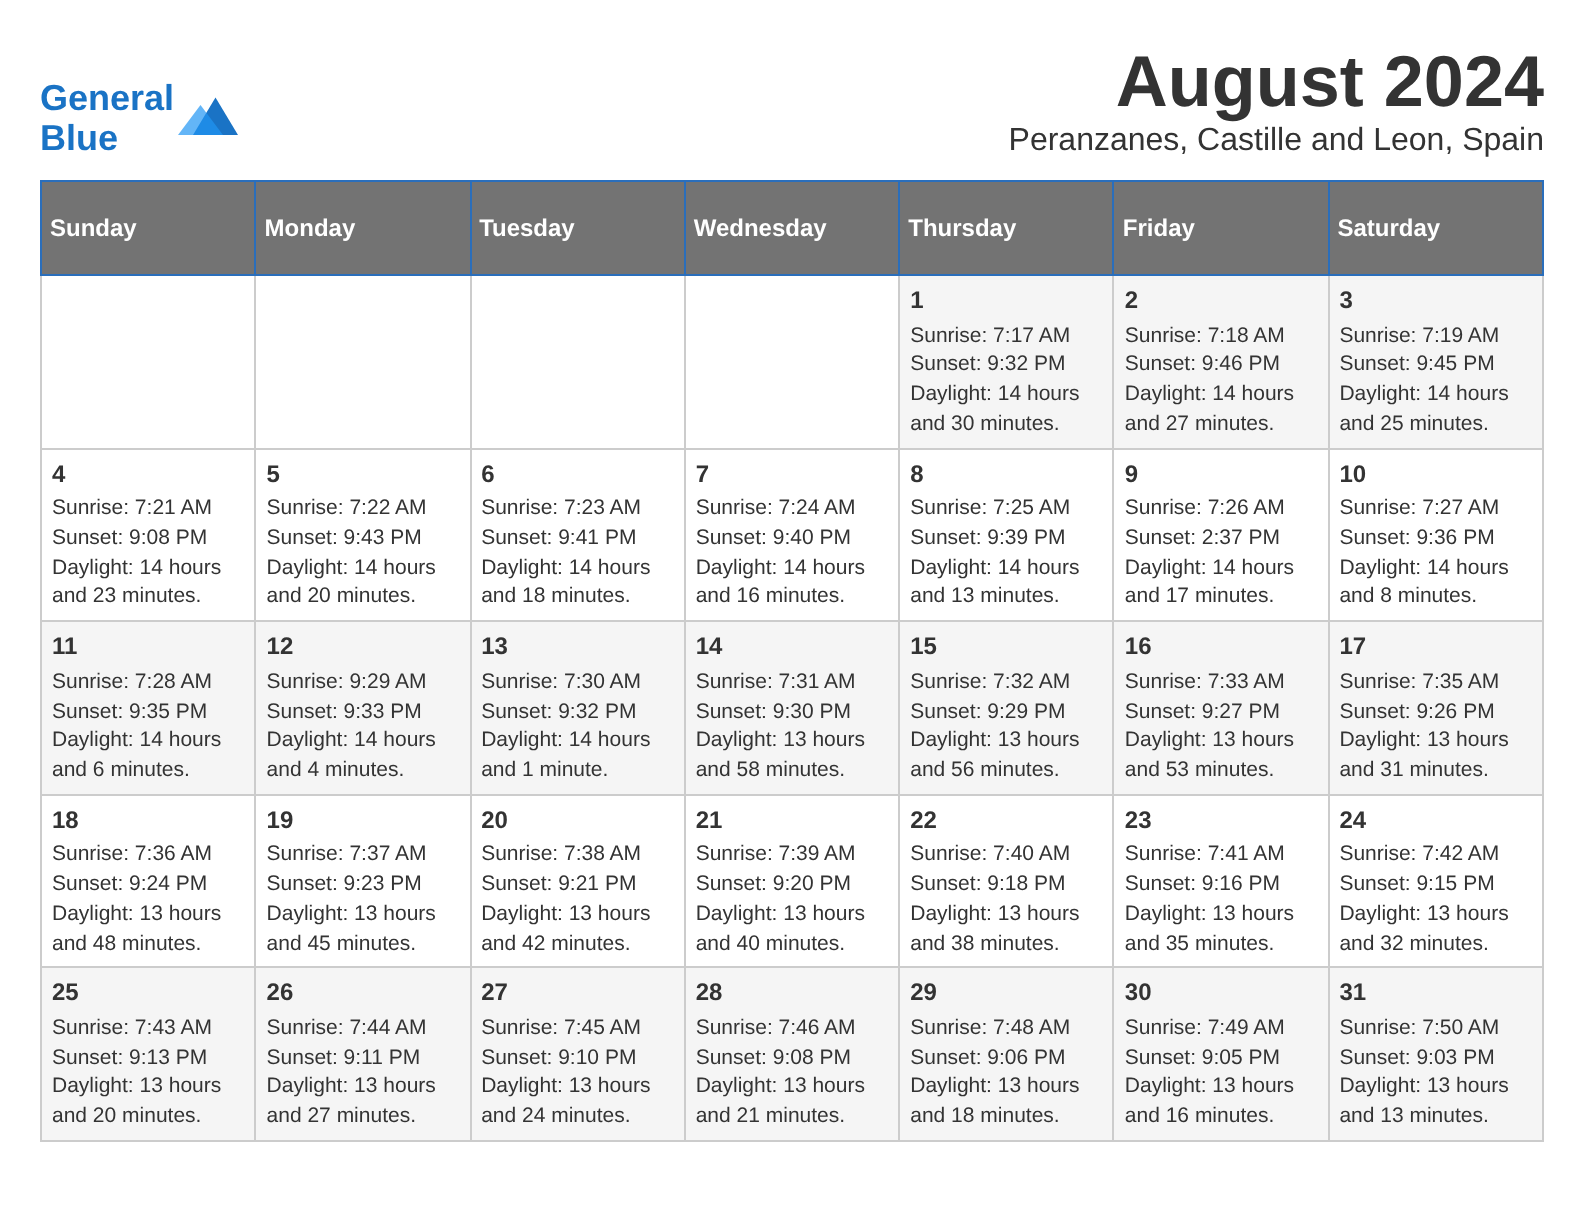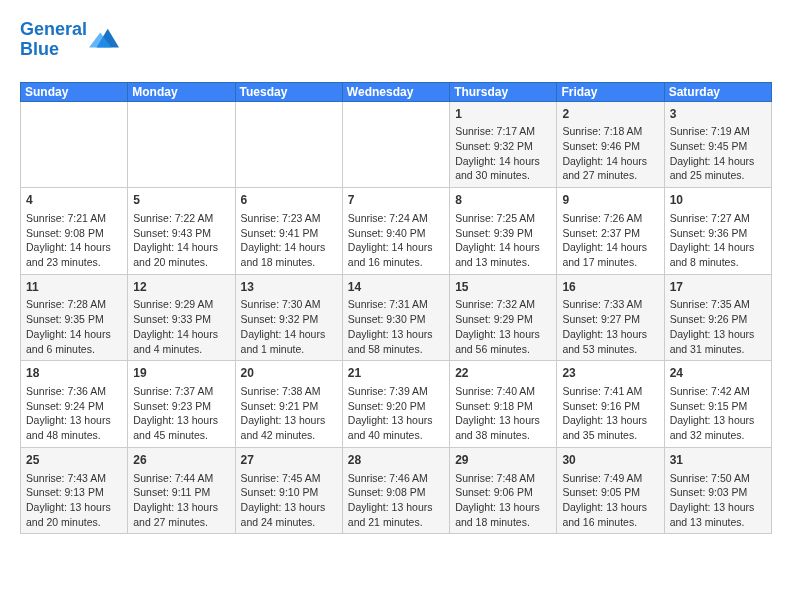--- a/index.html
+++ b/index.html
@@ -7,21 +7,21 @@
       font-family: Arial, sans-serif;
       background: #fff;
       width: 792px;
       min-height: 612px;
       padding: 20px;
     }
     .header {
       display: flex;
       justify-content: space-between;
       align-items: flex-end;
-      margin-bottom: 22px;
+      margin-bottom: 10px;
     }
     .logo {
       display: flex;
       align-items: center;
       gap: 0;
     }
     .logo-text {
       font-size: 18px;
       font-weight: bold;
       color: #333;
@@ -45,23 +45,23 @@
       font-size: 16px;
       font-weight: normal;
       color: #333;
     }
     table {
       width: 100%;
       border-collapse: collapse;
       font-size: 11px;
     }
     thead th {
-      background-color: #3b82f6;
+      background-color: #737373;
       color: #fff;
-      padding: 2px 4px;
+      padding: 16px 4px;
       text-align: left;
       font-size: 12px;
       font-weight: bold;
       border: 1px solid #2a6ebb;
     }
     tbody td {
       border: 1px solid #ccc;
       padding: 4px 5px;
       vertical-align: top;
       height: 80px;
@@ -91,20 +91,22 @@
       <div class="logo-text">
         <span>General</span><br><span style="color:#1a73c5;">Blue</span>
       </div>
     </div>
     <svg class="logo-icon" viewBox="0 0 40 40" xmlns="http://www.w3.org/2000/svg">
       <polygon points="10,30 25,5 40,30" fill="#1a73c5"></polygon>
       <polygon points="0,30 15,10 30,30" fill="#2196F3" opacity="0.7"></polygon>
     </svg>
   </div>
   <div class="title-area">
+    <h1>August 2024</h1>
+    <h2>Peranzanes, Castille and Leon, Spain</h2>
   </div>
 </div>
 
 <table>
   <thead>
     <tr>
     <th>Sunday</th>
         <th>Monday</th>
         <th>Tuesday</th>
         <th>Wednesday</th>

